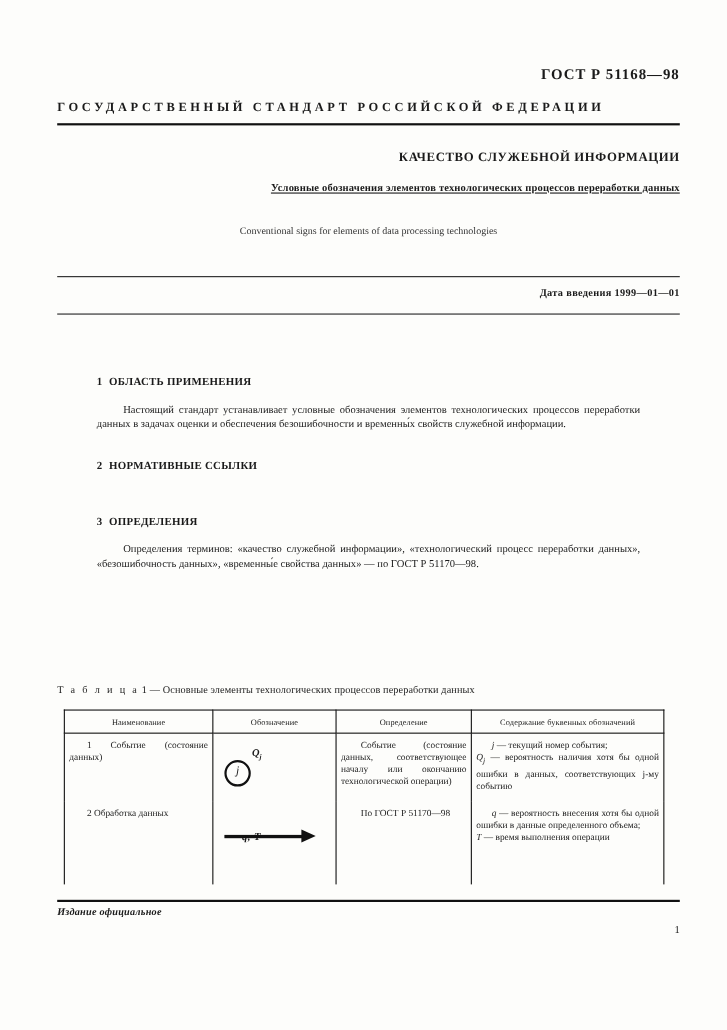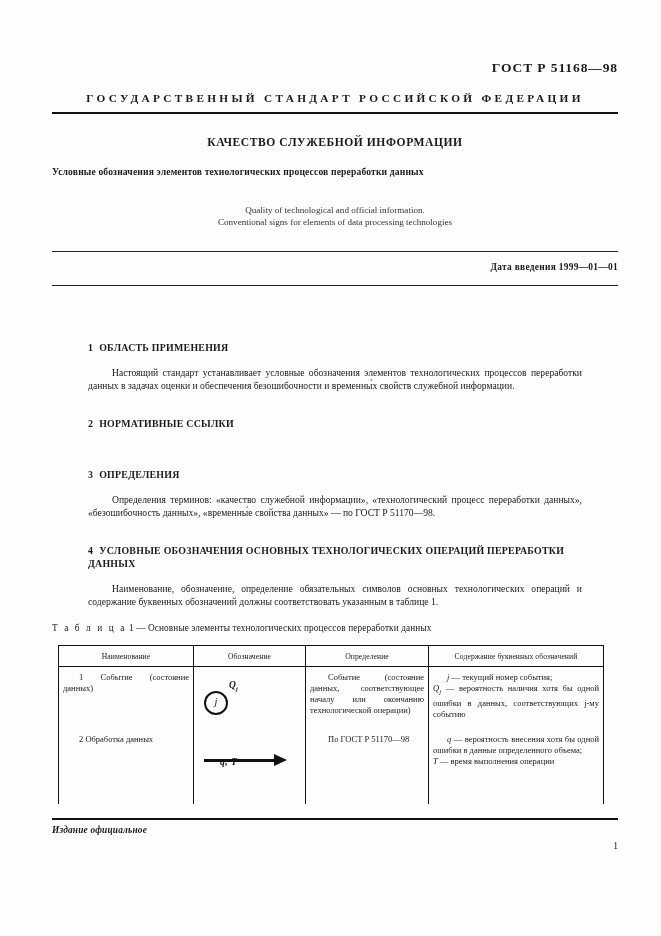--- a/index.html
+++ b/index.html
@@ -31,21 +31,21 @@
     white-space: nowrap;
   }
 
   .gost-line {
     position: absolute;
     left: 52px; top: 92px;
     width: 566px;
     font-size: 11.3px;
     font-weight: bold;
     letter-spacing: 3.3px;
-    text-align: center;
+    text-align: left;
     white-space: nowrap;
   }
 
   .rule-thick {
     position: absolute;
     left: 52px;
     width: 566px;
     height: 2.2px;
     background: #111;
   }
@@ -58,34 +58,35 @@
   }
 
   .r1 { top: 112px; }
   .r2 { top: 251px; }
   .r3 { top: 285px; }
 
   .main-title {
     position: absolute;
     left: 52px; top: 136px;
     width: 566px;
-    text-align: center;
+    text-align: right;
     font-size: 11.6px;
     font-weight: bold;
     letter-spacing: 0.55px;
   }
 
   .sub-title {
     position: absolute;
     left: 52px; top: 166px;
     width: 566px;
-    text-align: left;
+    text-align: right;
     font-size: 9.6px;
     font-weight: bold;
     letter-spacing: 0.15px;
+    text-decoration: underline;
   }
 
   .eng-block {
     position: absolute;
     left: 52px; top: 205px;
     width: 566px;
     text-align: center;
     font-size: 9.1px;
     line-height: 11.5px;
     color: #333;
@@ -289,21 +290,20 @@
 
   <div class="gost-line">ГОСУДАРСТВЕННЫЙ СТАНДАРТ РОССИЙСКОЙ ФЕДЕРАЦИИ</div>
 
   <div class="rule-thick r1"></div>
 
   <div class="main-title">КАЧЕСТВО СЛУЖЕБНОЙ ИНФОРМАЦИИ</div>
 
   <div class="sub-title">Условные обозначения элементов технологических процессов переработки данных</div>
 
   <div class="eng-block">
-    <div>Quality of technological and official information.</div>
     <div>Conventional signs for elements of data processing technologies</div>
   </div>
 
   <div class="rule-thin r2"></div>
 
   <div class="intro-date">Дата введения 1999—01—01</div>
 
   <div class="rule-thin r3"></div>
 
   <div class="content">
@@ -324,25 +324,21 @@
     <div class="gap-2"></div>
 
     <h2 class="sec">
       <span class="num">3</span><span>ОПРЕДЕЛЕНИЯ</span>
     </h2>
     <div class="gap-1"></div>
     <p class="para">Определения терминов: «качество служебной информации», «технологический процесс переработки данных», «безошибочность данных», «временны́е свойства данных» — по ГОСТ Р 51170—98.</p>
 
     <div class="gap-2"></div>
 
-    <h2 class="sec">
-      <span class="num">4</span><span>УСЛОВНЫЕ ОБОЗНАЧЕНИЯ ОСНОВНЫХ ТЕХНОЛОГИЧЕСКИХ ОПЕРАЦИЙ ПЕРЕРАБОТКИ ДАННЫХ</span>
-    </h2>
     <div class="gap-1"></div>
-    <p class="para">Наименование, обозначение, определение обязательных символов основных технологических операций и содержание буквенных обозначений должны соответствовать указанным в таблице 1.</p>
 
   </div>
 
   <div class="table-caption">
     <span class="tcap-word">Т а б л и ц а</span>
     <span>1</span>
     <span>—</span>
     <span>Основные элементы технологических процессов переработки данных</span>
   </div>
 

